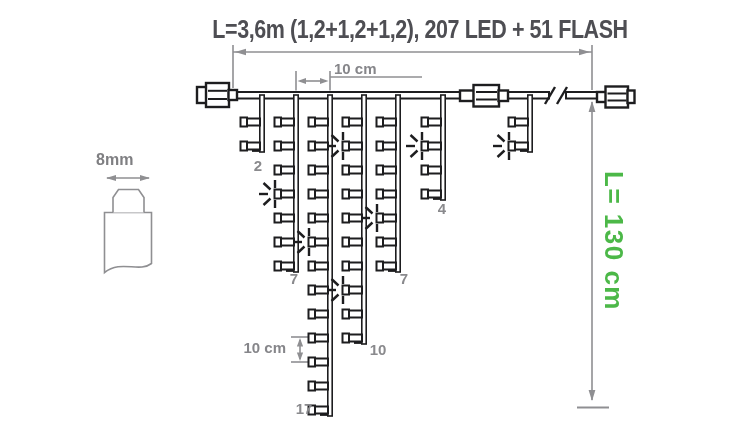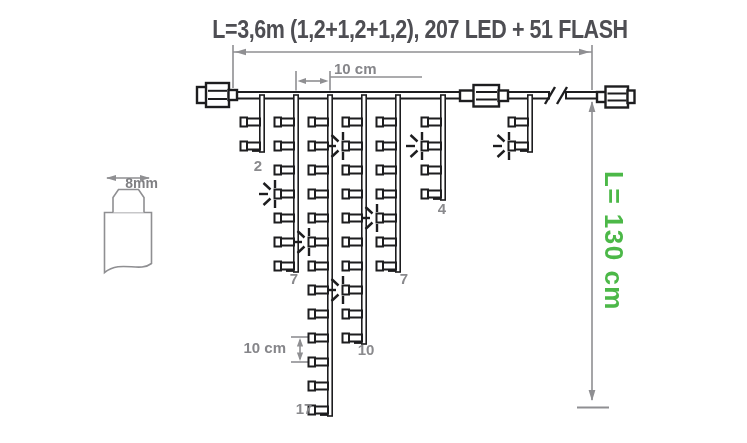--- a/index.html
+++ b/index.html
@@ -8,22 +8,22 @@
     font-family:"Liberation Sans",sans-serif;
     text-decoration:underline;
   }
   .stage svg{position:absolute;left:0;top:0;}
   .lbl{position:absolute;white-space:nowrap;}
   #title{
     left:420px;top:15px;transform:translateX(-50%) scaleX(0.86);transform-origin:center;
     font-size:25px;font-weight:700;color:#4e4e53;letter-spacing:-0.5px;
   }
   #cable-width-label{
-    left:96px;top:151px;width:62px;text-align:right;
-    font-size:14px;font-weight:700;color:#7f7f82;margin-top:24px;
+    left:96px;top:151px;width:62px;text-align:left;
+    font-size:16px;font-weight:700;color:#7f7f82;
   }
   #drop-spacing-label{
     left:334px;top:60px;font-size:15px;font-weight:700;color:#86868a;
   }
   #led-spacing-label{
     left:226px;top:339px;width:60px;text-align:right;
     font-size:15px;font-weight:700;color:#86868a;
   }
   #height-label{
     left:598px;top:171px;writing-mode:vertical-rl;
@@ -364,16 +364,16 @@
     </svg>
 
   <div class="lbl" id="title">L=3,6m (1,2+1,2+1,2), 207 LED + 51 FLASH</div>
   <div class="lbl" id="cable-width-label">8mm</div>
   <div class="lbl" id="drop-spacing-label">10 cm</div>
   <div class="lbl" id="led-spacing-label">10 cm</div>
   <div class="lbl" id="height-label">L= 130 cm</div>
 <div class="count" style="left: 258px; top: 157px;">2</div>
     <div class="count" style="left: 294px; top: 270px;">7</div>
     <div class="count" style="left: 304px; top: 400px;">17</div>
-    <div class="count" style="left: 366px; top: 341px;">10</div>
+    <div class="count" style="left: 378px; top: 341px;">10</div>
     <div class="count" style="left: 404px; top: 270px;">7</div>
     <div class="count" style="left: 442px; top: 200px;">4</div>
   </div>
 
 </body></html>

